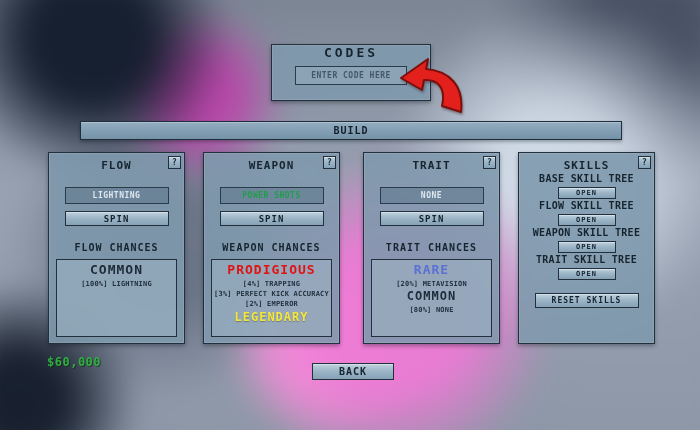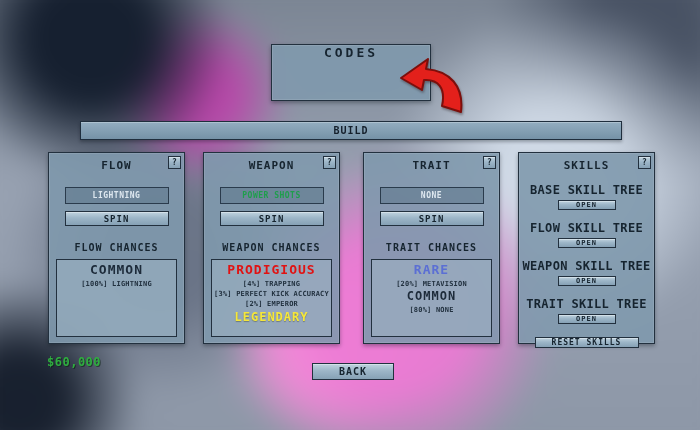--- a/index.html
+++ b/index.html
@@ -71,38 +71,39 @@
   .code-arrow { position:absolute; left:398px; top:56px; z-index:5;
     filter:drop-shadow(1px 2px 1px rgba(30,8,8,0.35)); }
 
   .build-bar { position:absolute; left:80px; top:121px; width:542px; height:19px;
     background:linear-gradient(180deg,#93adc0,#7592a7); border:1px solid #1f2e3d;
     box-shadow: inset 0 1px 0 rgba(255,255,255,0.25), 0 2px 3px rgba(10,16,24,0.3);
     display:flex; align-items:center; justify-content:center;
     font-size:10px; font-weight:bold; color:#141f2b; letter-spacing:1px; }
 
   
-  .skill-label { margin-top:11px; font-size:12px; font-weight:bold; color:#16242f; letter-spacing:0.3px; }
+  .skill-label { margin-top:1px; font-size:10px; font-weight:bold; color:#16242f; letter-spacing:0.3px; }
   .open-btn  { margin-top:3px; width:58px; height:12px; font-size:7px; letter-spacing:1px; }
-  .reset-btn { margin-top:13px; width:104px; height:30px; font-size:8px; letter-spacing:1px; }
+  .reset-btn { margin-top:13px; width:104px; height:15px; font-size:8px; letter-spacing:1px; }
 
   .money { position:absolute; left:47px; top:355px; font-size:12px; font-weight:bold;
     color:#2fae3f; letter-spacing:0.5px; text-shadow:1px 1px 0 rgba(8,30,12,0.55);text-align:right; }
 
   .back-btn { position:absolute; left:312px; top:363px; width:82px; height:17px;
     font-size:10px; letter-spacing:1px; }
 </style>
 </head>
 <body>
 
 <div class="stage">
   <div class="bg"></div>
 
   <section class="panel codes-panel">
     <div class="codes-title">CODES</div>
+    <input class="code-input" type="text" placeholder="ENTER CODE HERE" style="">
   </section>
 
   <svg class="code-arrow" width="80" height="62" viewBox="0 0 80 62">
     <path d="M3,22 L30,3 L28,13 C52,15 66,30 63,56 L44,50 C48,32 40,23 26,24 L24,34 Z" fill="#e3201b" stroke="#7c0f0c" stroke-width="2" stroke-linejoin="round"></path>
   </svg>
 
   <div class="build-bar">
     <span>BUILD</span>
   </div>
 

